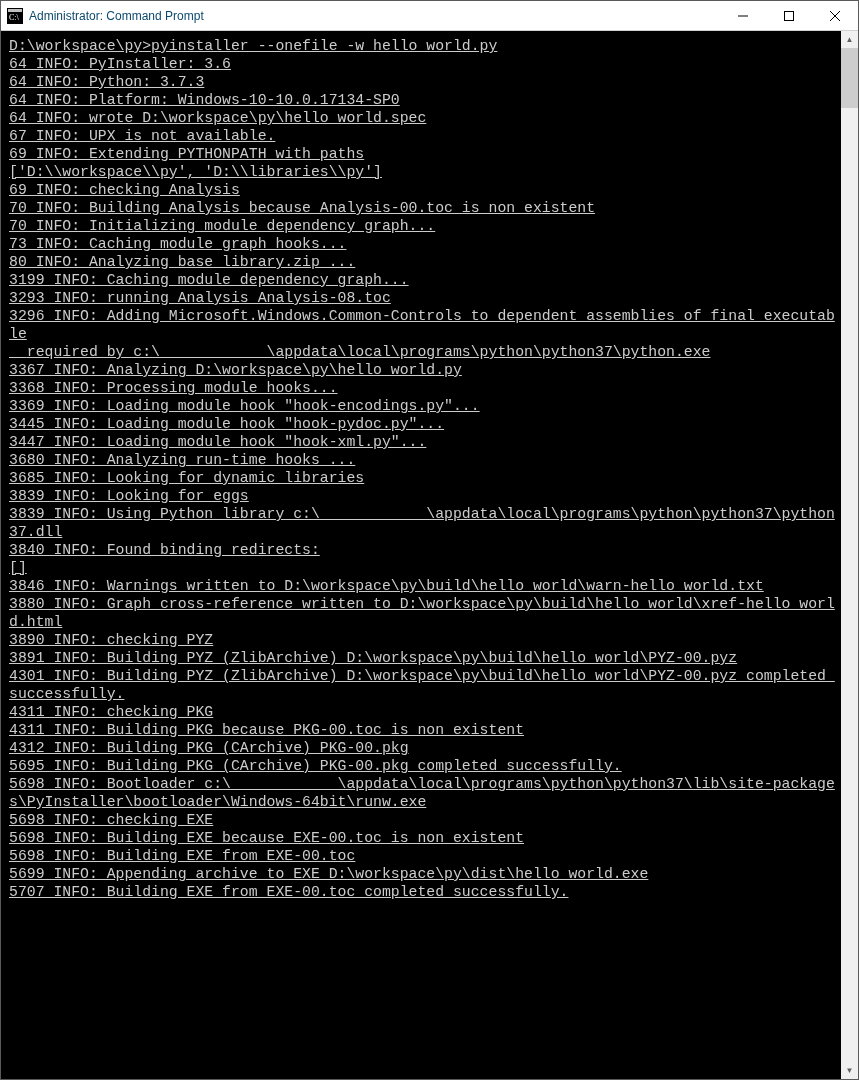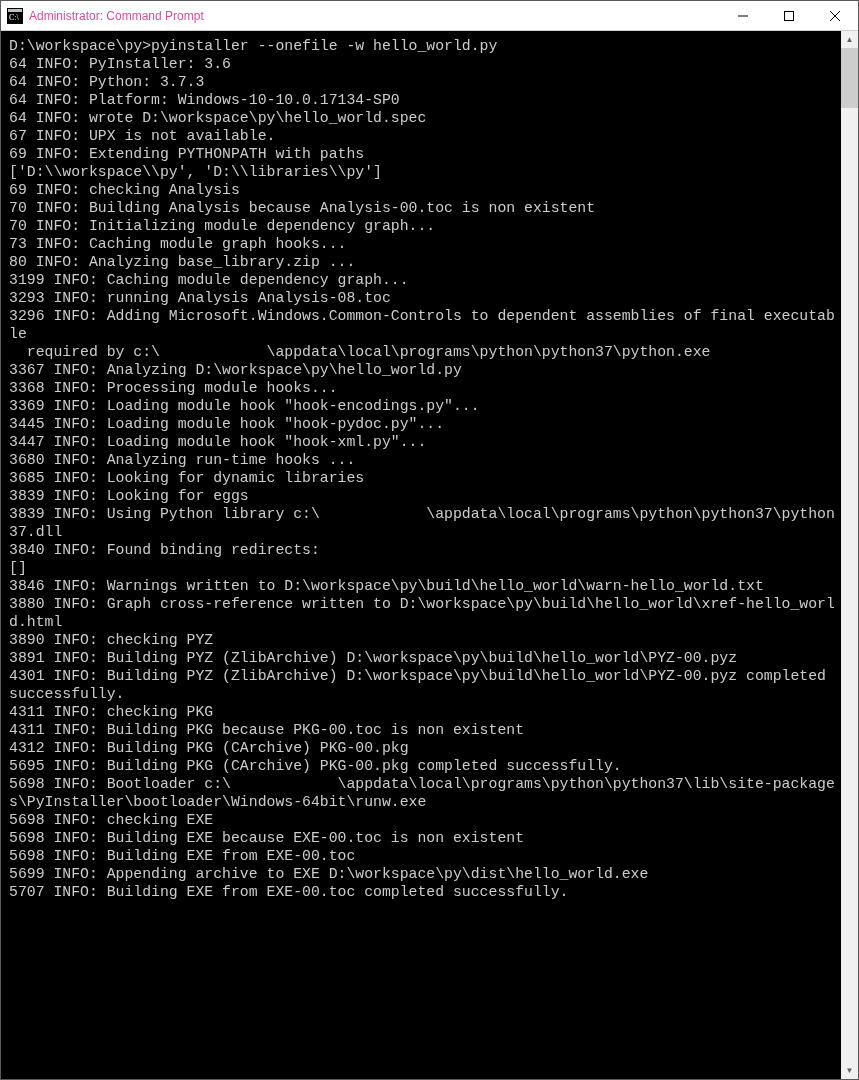--- a/index.html
+++ b/index.html
@@ -17,21 +17,21 @@
     padding-left: 6px;
     border-bottom: 1px solid #d0d0d0;
   }
   .titlebar-icon {
     width: 16px; height: 16px;
     margin-right: 6px;
     display: inline-flex; align-items: center; justify-content: center;
   }
   .titlebar-title {
     font-size: 12px;
-    color: #ec4899;
+    color: #0c4a6e;
     flex: 1;
   }
   .titlebar-buttons { display: flex; height: 100%; }
   .tbtn {
     width: 46px; height: 100%;
     display: flex; align-items: center; justify-content: center;
     font-size: 13px; color: #000;
     cursor: pointer;
   }
   .terminal-wrap {
@@ -42,20 +42,21 @@
     flex: 1;
     background: #000;
     color: #ccc;
     font-family: Consolas, "Courier New", monospace;
     font-size: 14.8px;
     line-height: 18px;
     padding: 6px 0 4px 8px;
     white-space: pre-wrap;
     word-break: break-all;
     overflow: hidden;
+    text-decoration: underline;
   }
   .scrollbar {
     width: 17px;
     background: #f0f0f0;
     position: relative;
   }
   .scroll-thumb {
     position: absolute;
     top: 0; left: 0;
     width: 100%;

